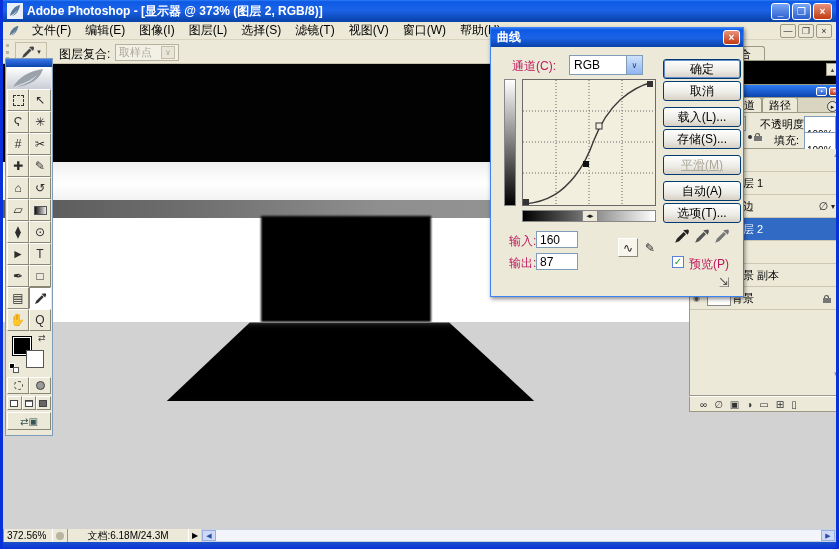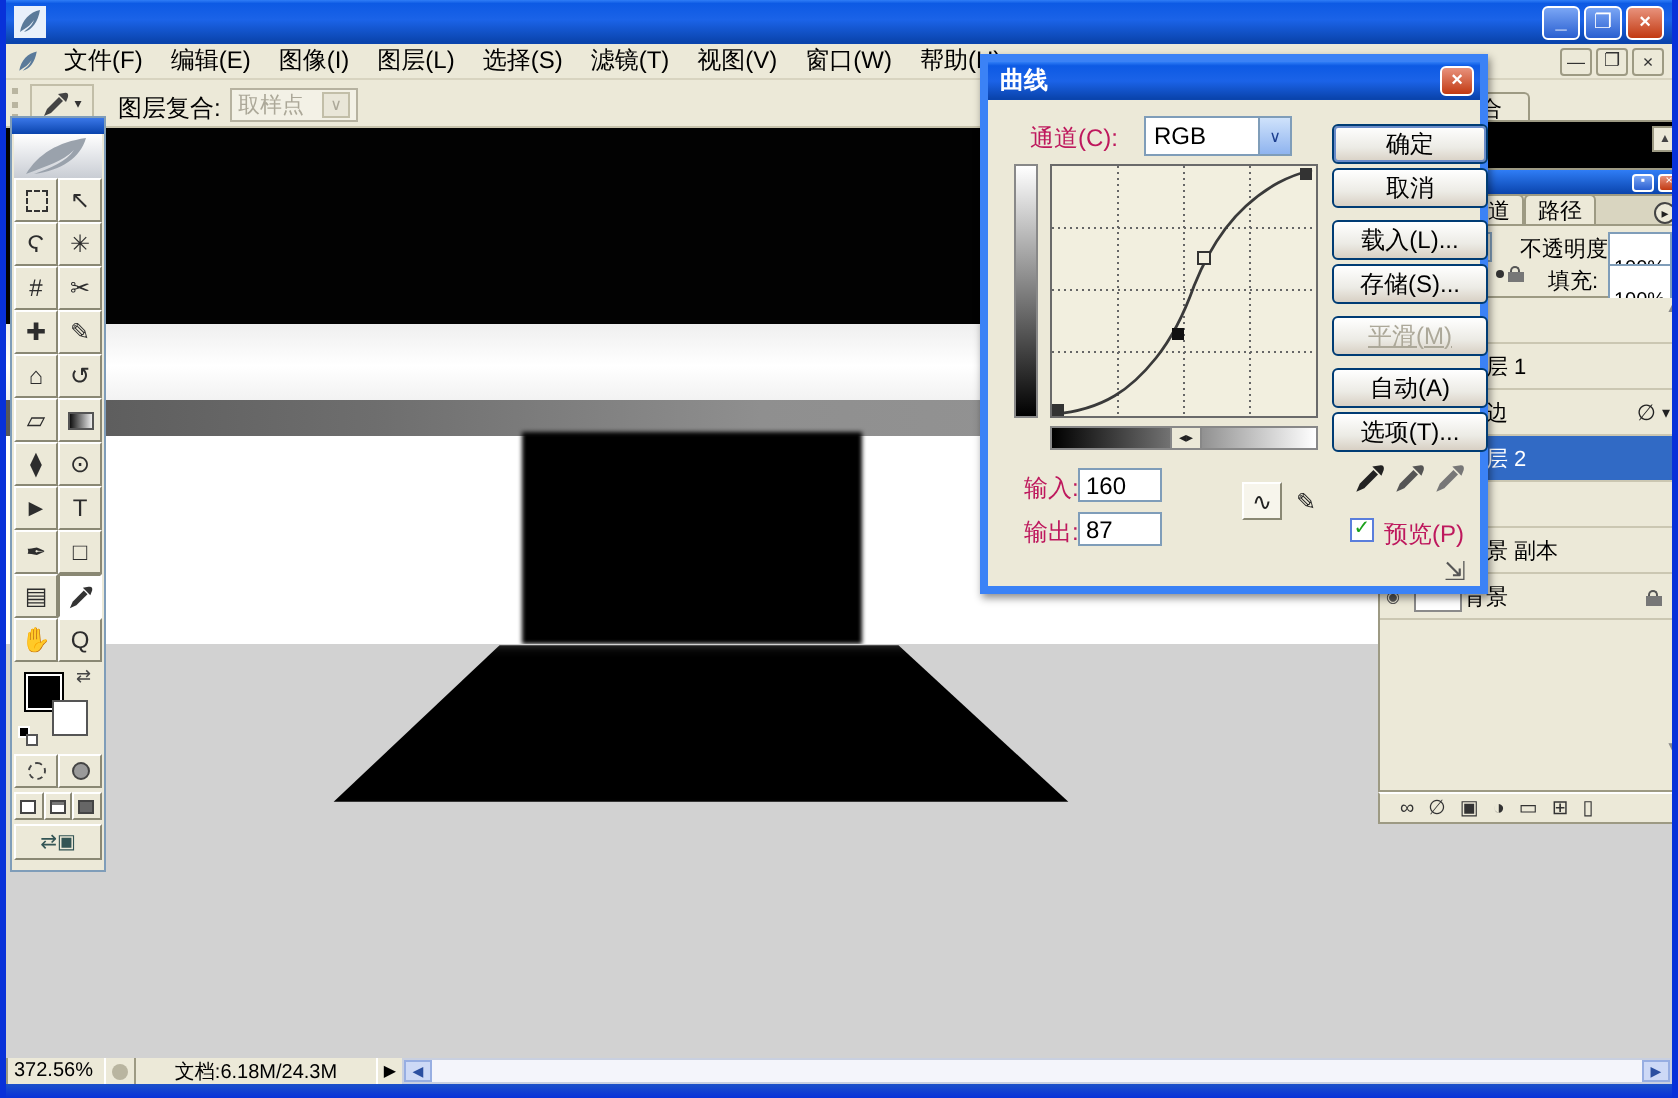--- a/index.html
+++ b/index.html
@@ -82,21 +82,21 @@
   #tb-screens { left:1px; top:337px; width:44px; display:flex; }
   .sbtn { width:14.6px; height:14px; border:1px solid; border-color:#fff #8a8874 #8a8874 #fff; display:flex; align-items:center; justify-content:center; }
   .sbtn .m1 { width:8px; height:7px; border:1px solid #444; background:#fff; }
   .sbtn .m2 { width:8px; height:7px; border:1px solid #444; background:linear-gradient(180deg,#777 30%,#fff 30%); }
   .sbtn .m3 { width:8px; height:7px; border:1px solid #444; background:#666; }
   #tb-ir { left:1px; top:353px; width:44px; height:18px; border:1px solid; border-color:#fff #8a8874 #8a8874 #fff;
     display:flex; align-items:center; justify-content:center; font-size:10px; color:#355; }
 
   
   #dialog { left:487px; top:27px; width:254px; height:270px; background:#ECE9D8; z-index:50;
-    border:4px solid #3b82f6; box-shadow:1px 2px 4px rgba(0,0,0,.45); }
+    border:1px solid #3b82f6; box-shadow:1px 2px 4px rgba(0,0,0,.45); }
   #dlg-title { left:0; top:0; width:100%; height:19px;
     background:linear-gradient(180deg,#2f7df6 0%,#0d5ae4 10%,#1b63e8 50%,#0a44ad 96%);
     color:#fff; font-size:12px; font-weight:bold; display:flex; align-items:center; padding:0 6px; }
   #dlg-close { position:absolute; right:3px; top:2px; width:17px; height:15px; border:1px solid #fff; border-radius:3px;
     background:linear-gradient(180deg,#e8927c,#c23a12); color:#fff; font-size:10px; font-weight:bold;
     display:flex; align-items:center; justify-content:center; }
   .dlg-label { font-size:12px; color:#be185d; }
   #channel-select { left:78px; top:27px; width:74px; height:20px; background:#fff; border:1px solid #7F9DB9;
     font-size:12px; display:flex; justify-content:space-between; align-items:center; padding-left:4px; }
   .ddbtn { width:16px; height:100%; background:linear-gradient(180deg,#cfe2fb,#8fb4ef); border-left:1px solid #7F9DB9;
@@ -164,20 +164,21 @@
     display:flex; align-items:center; gap:7px; padding-left:10px; font-size:10px; color:#333; }
 </style>
 </head>
 <body>
 
 <div class="abs" id="titlebar">
   <svg width="16" height="16" viewBox="0 0 16 16" style="margin-right:4px">
     <rect x="0" y="0" width="16" height="16" fill="#e8f0fb"></rect>
     <path d="M13,2 C8,3 4,7 3,13 C6,11 8,10 10,7 C9,10 7,11 5,13 C9,12 12,8 13,2Z" fill="#5a7a9a"></path>
   </svg>
+  <span>Adobe Photoshop - [显示器 @ 373% (图层 2, RGB/8)]</span>
   <span style="flex:1"></span>
   <span class="winbtn">_</span>
   <span class="winbtn">❐</span>
   <span class="winbtn close">×</span>
 </div>
 
 <div class="abs" id="menubar">
   <svg width="14" height="14" viewBox="0 0 16 16" style="margin:0 4px">
     <path d="M13,2 C8,3 4,7 3,13 C6,11 8,10 10,7 C9,10 7,11 5,13 C9,12 12,8 13,2Z" fill="#5a7a9a"></path>
   </svg>

